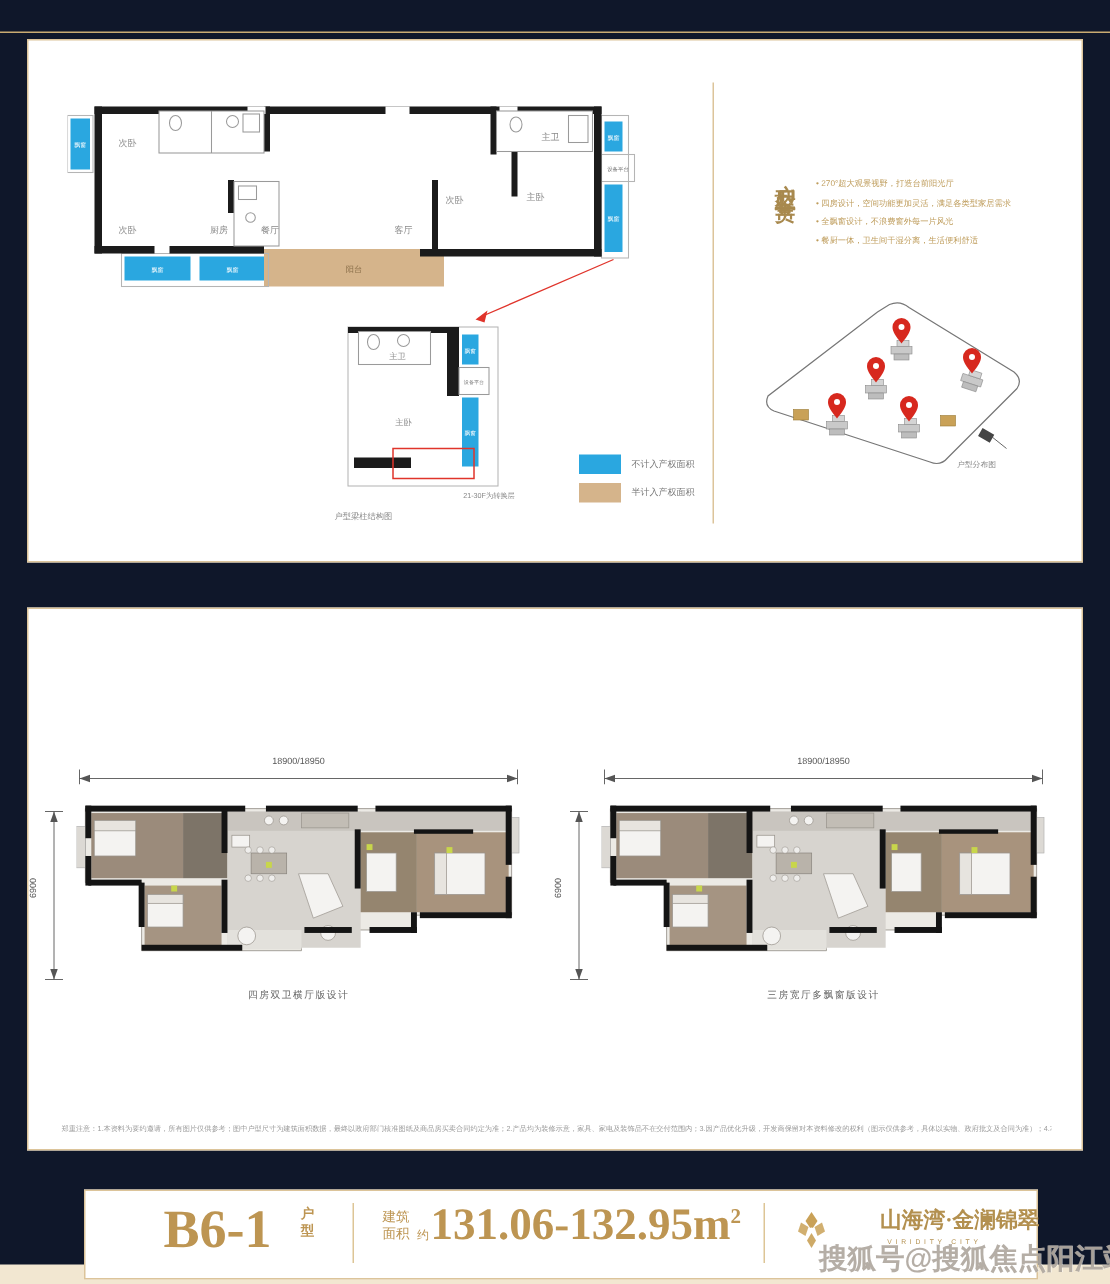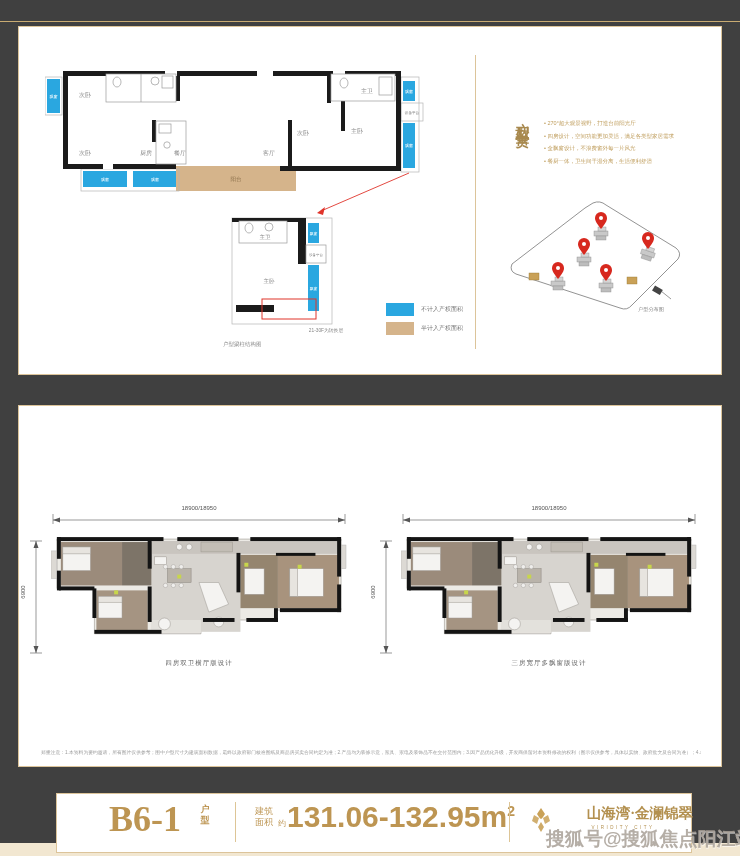--- a/index.html
+++ b/index.html
@@ -1,16 +1,16 @@
 <!DOCTYPE html>
 <html><head>
 <meta charset="utf-8">
 <style>
   html,body{margin:0;padding:0;background:#ffffff;}
-  .page{position:relative;width:740px;height:856px;background:#404040;overflow:hidden;
+  .page{position:relative;width:740px;height:856px;background:#0f172a;overflow:hidden;
         font-family:"Liberation Sans",sans-serif;color:#666;}
   .abs{position:absolute;}
   .gold-rule{position:absolute;left:0;top:21px;width:740px;height:1px;background:#c9ab72;}
   .panel{position:absolute;border:1px solid #dcc49a;background:#fff;}
   .panel-top{left:18px;top:26px;width:702px;height:347px;}
   .panel-bottom{left:18px;top:405px;width:702px;height:360px;}
 
   
   .divider-v{position:absolute;width:1px;background:#dcc49a;}
   .appreciation-title{position:absolute;left:512px;top:110px;writing-mode:vertical-rl;
@@ -46,21 +46,21 @@
   .footer-box{position:absolute;left:56px;top:793px;width:634px;height:58px;background:#fff;
      border:1px solid #dcc49a;}
   .unit-code{position:absolute;left:52px;top:4px;font-family:"Liberation Serif",serif;
      font-weight:bold;font-size:36px;color:#bd9552;}
   .unit-suffix{position:absolute;left:142px;top:10px;width:12px;font-size:9px;line-height:11px;
      color:#bd9552;text-align:center;font-weight:bold;}
   .fdiv{position:absolute;top:8px;width:1px;height:40px;background:#ddc596;}
   .area-label{position:absolute;left:196px;top:12px;width:22px;font-size:9px;line-height:11px;
      color:#bd9552;font-weight:normal;text-align:center;}
   .area-approx{position:absolute;left:221px;top:24px;font-size:8px;color:#bd9552;}
-  .area-value{position:absolute;left:230px;top:6px;font-family:Liberation Sans, sans-serif;
+  .area-value{position:absolute;left:230px;top:6px;font-family:Liberation Serif, serif;
      font-weight:bold;font-size:30px;color:#bd9552;}
   .area-value sup{font-size:14px;}
   .brand{position:absolute;left:496px;top:10px;width:140px;text-align:center;}
   .brand-cn{font-family:"Liberation Serif",serif;font-weight:bold;font-size:14.5px;color:#b3904f;
      white-space:nowrap;text-align:right;}
   .brand-en{font-size:4.5px;letter-spacing:2.5px;color:#b3904f;margin-top:2px;}
   .brand-mark{position:absolute;left:474px;top:12px;}
   .watermark{position:absolute;left:546px;top:826px;font-size:19px;font-weight:bold;
      color:rgba(168,160,150,0.85);text-shadow:0.5px 0.5px 0 rgba(255,255,255,0.6);
      white-space:nowrap;z-index:50;}

